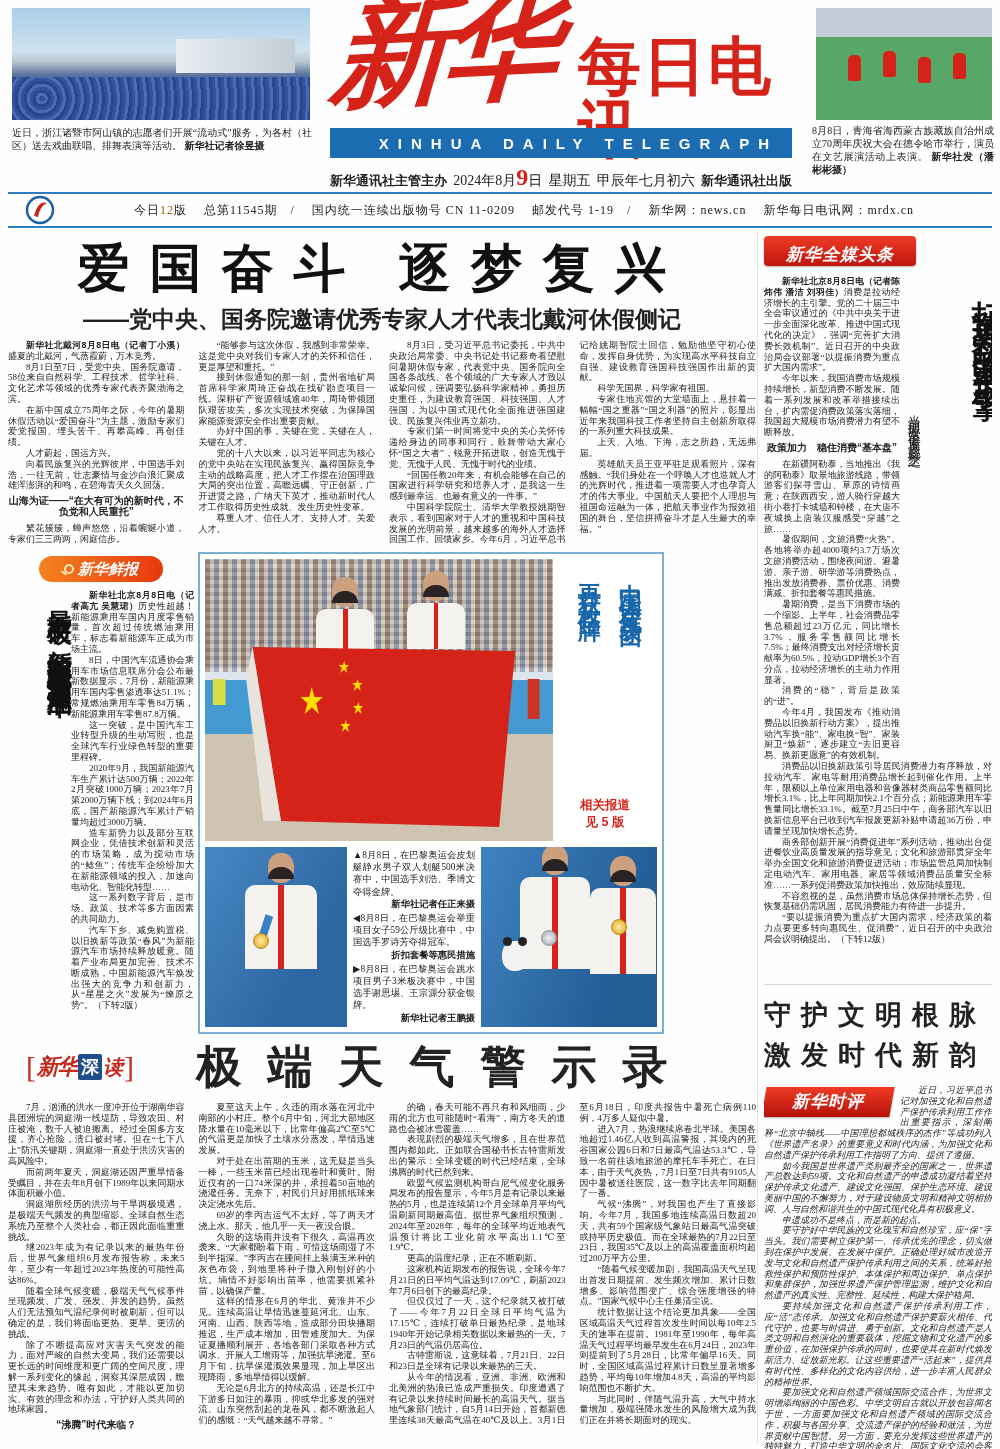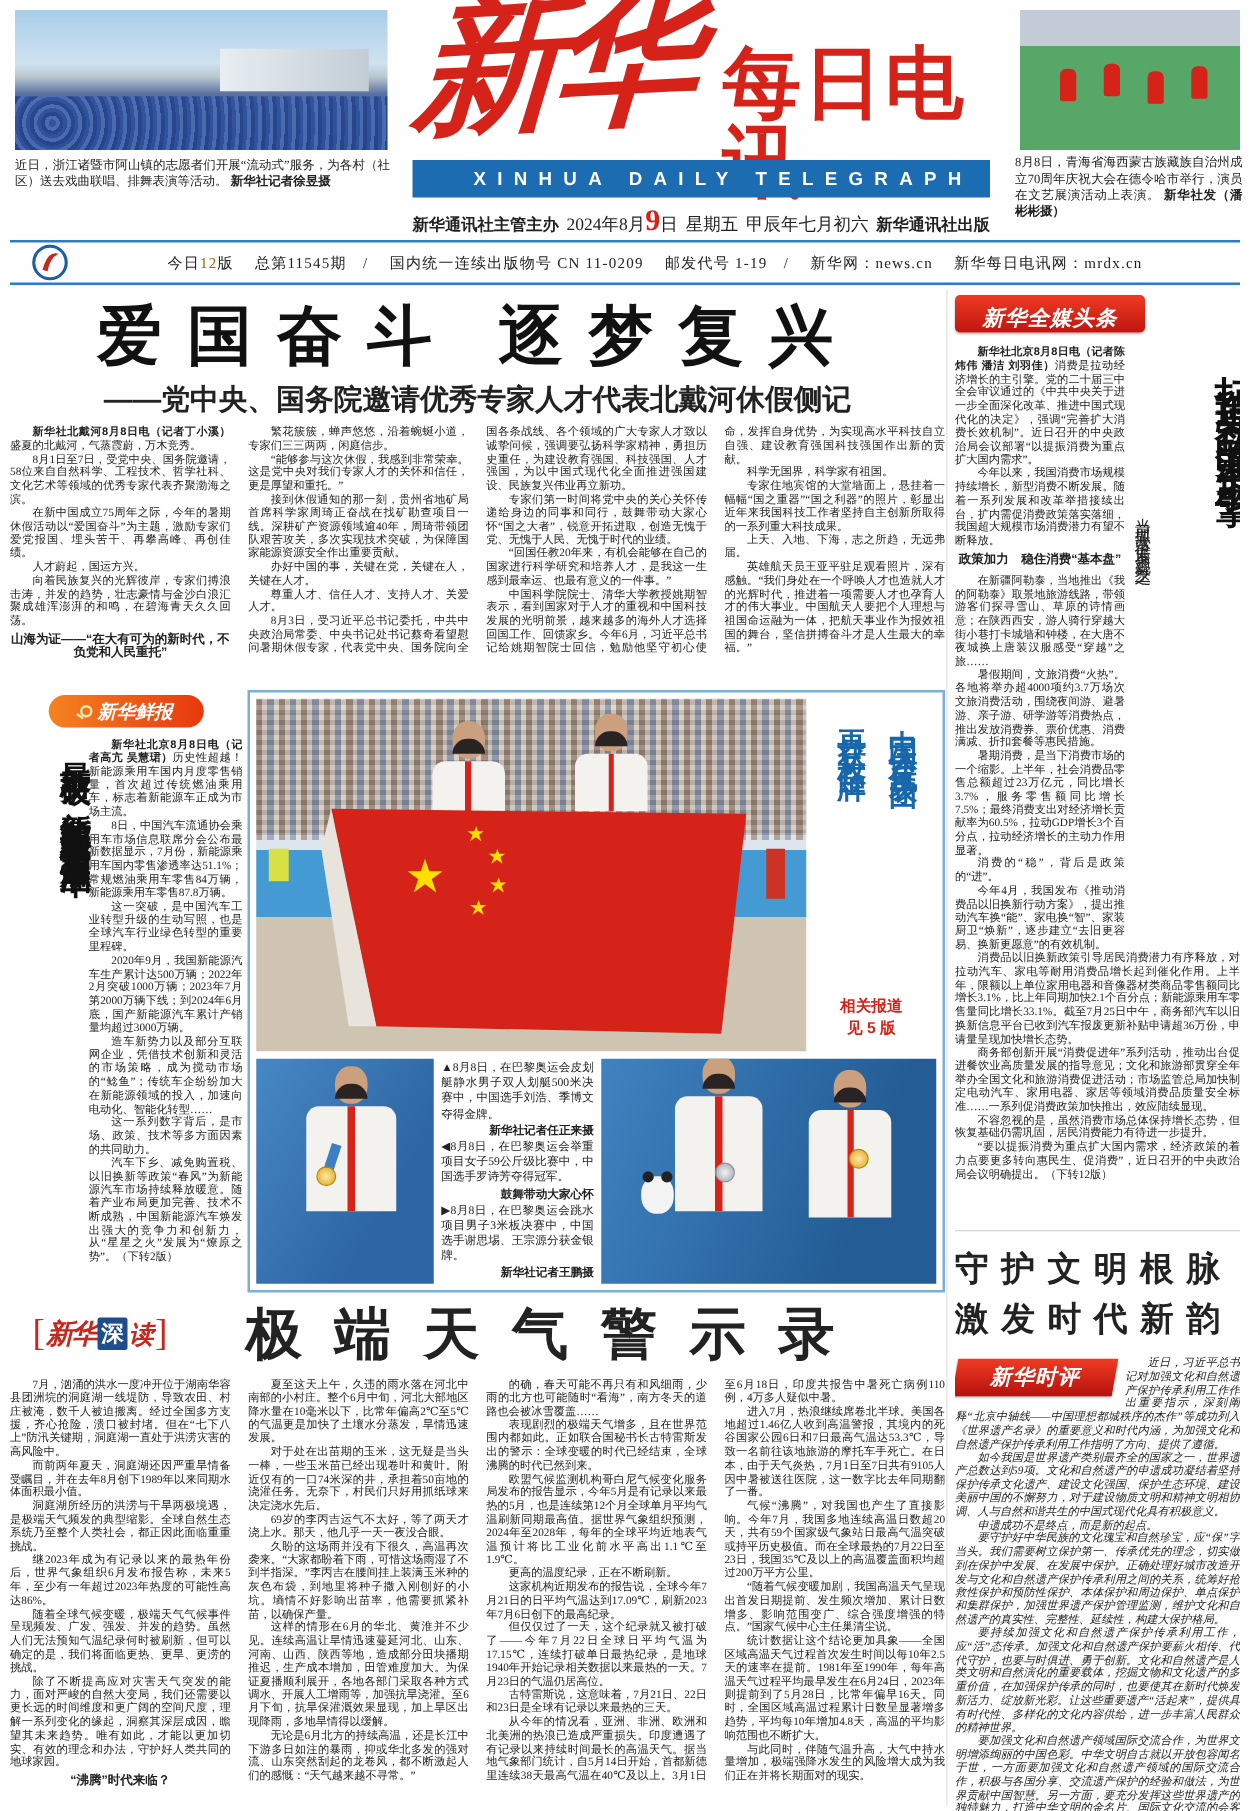--- a/index.html
+++ b/index.html
@@ -169,26 +169,27 @@
   <div class="vline" style="left:757px;top:232px;height:1212px;" data-name="column-divider"></div>
 
   <div class="abs" style="left:8px;top:232px;width:748px;height:318px;" data-name="lead-article">
     <div class="lead-headline" data-name="lead-headline">爱国奋斗  逐梦复兴</div>
     <div class="lead-sub" data-name="lead-subtitle">——党中央、国务院邀请优秀专家人才代表北戴河休假侧记</div>
     <div class="abs body-text cols4" style="left:0;top:108px;width:748px;height:206px;" data-name="lead-article-body">
         <p class="para" data-name="paragraph"><b>新华社北戴河8月8日电（记者丁小溪）</b>盛夏的北戴河，气蒸霞蔚，万木竞秀。</p>
         <p class="para" data-name="paragraph">8月1日至7日，受党中央、国务院邀请，58位来自自然科学、工程技术、哲学社科、文化艺术等领域的优秀专家代表齐聚渤海之滨。</p>
         <p class="para" data-name="paragraph">在新中国成立75周年之际，今年的暑期休假活动以“爱国奋斗”为主题，激励专家们爱党报国、埋头苦干、再攀高峰、再创佳绩。</p>
         <p class="para" data-name="paragraph">人才蔚起，国运方兴。</p>
-        <p class="para" data-name="paragraph">向着民族复兴的光辉彼岸，专家们搏浪击涛，并发的趋势，壮志豪情与金沙白浪汇聚成雄浑澎湃的和鸣，在碧海青天久久回荡。</p>
+        <p class="para" data-name="paragraph">向着民族复兴的光辉彼岸，中国选手刘浩，一往无前，壮志豪情与金沙白浪汇聚成雄浑澎湃的和鸣，在碧海青天久久回荡。</p>
         <p class="subhead" data-name="article-subhead">山海为证——“在大有可为的新时代，不负党和人民重托”</p>
         <p class="para" data-name="paragraph">繁花簇簇，蝉声悠悠，沿着蜿蜒小道，专家们三三两两，闲庭信步。</p>
         <p class="para" data-name="paragraph">“能够参与这次休假，我感到非常荣幸。这是党中央对我们专家人才的关怀和信任，更是厚望和重托。”</p>
         <p class="para" data-name="paragraph">接到休假通知的那一刻，贵州省地矿局首席科学家周琦正奋战在找矿勘查项目一线。深耕矿产资源领域逾40年，周琦带领团队艰苦攻关，多次实现技术突破，为保障国家能源资源安全作出重要贡献。</p>
         <p class="para" data-name="paragraph">办好中国的事，关键在党，关键在人，关键在人才。</p>
+        <p class="para" data-name="paragraph">党的十八大以来，以习近平同志为核心的党中央站在实现民族复兴、赢得国际竞争主动的战略高度，把人才工作摆在治国理政大局的突出位置，高瞻远瞩、守正创新，广开进贤之路，广纳天下英才，推动新时代人才工作取得历史性成就、发生历史性变革。</p>
         <p class="para" data-name="paragraph">尊重人才、信任人才、支持人才、关爱人才。</p>
         <p class="para" data-name="paragraph">8月3日，受习近平总书记委托，中共中央政治局常委、中央书记处书记蔡奇看望慰问暑期休假专家，代表党中央、国务院向全国各条战线、各个领域的广大专家人才致以诚挚问候，强调要弘扬科学家精神，勇担历史重任，为建设教育强国、科技强国、人才强国，为以中国式现代化全面推进强国建设、民族复兴伟业再立新功。</p>
         <p class="para" data-name="paragraph">专家们第一时间将党中央的关心关怀传递给身边的同事和同行，鼓舞带动大家心怀“国之大者”，锐意开拓进取，创造无愧于党、无愧于人民、无愧于时代的业绩。</p>
         <p class="para" data-name="paragraph">“回国任教20年来，有机会能够在自己的国家进行科学研究和培养人才，是我这一生感到最幸运、也最有意义的一件事。”</p>
         <p class="para" data-name="paragraph">中国科学院院士、清华大学教授姚期智表示，看到国家对于人才的重视和中国科技发展的光明前景，越来越多的海外人才选择回国工作、回馈家乡。今年6月，习近平总书记给姚期智院士回信，勉励他坚守初心使命，发挥自身优势，为实现高水平科技自立自强、建设教育强国科技强国作出新的贡献。</p>
         <p class="para" data-name="paragraph">科学无国界，科学家有祖国。</p>
         <p class="para" data-name="paragraph">专家住地宾馆的大堂墙面上，悬挂着一幅幅“国之重器”“国之利器”的照片，彰显出近年来我国科技工作者坚持自主创新所取得的一系列重大科技成果。</p>
         <p class="para" data-name="paragraph">上天、入地、下海，志之所趋，无远弗届。</p>
         <p class="para" data-name="paragraph">英雄航天员王亚平驻足观看照片，深有感触。“我们身处在一个呼唤人才也造就人才的光辉时代，推进着一项需要人才也孕育人才的伟大事业。中国航天人要把个人理想与祖国命运融为一体，把航天事业作为报效祖国的舞台，坚信拼搏奋斗才是人生最大的幸福。”</p>
       </div>
@@ -253,21 +254,21 @@
           <p class="para" data-name="paragraph">8日，中国汽车流通协会乘用车市场信息联席分会公布最新数据显示，7月份，新能源乘用车国内零售渗透率达51.1%；常规燃油乘用车零售84万辆，新能源乘用车零售87.8万辆。</p>
           <p class="para" data-name="paragraph">这一突破，是中国汽车工业转型升级的生动写照，也是全球汽车行业绿色转型的重要里程碑。</p>
           <p class="para" data-name="paragraph">2020年9月，我国新能源汽车生产累计达500万辆；2022年2月突破1000万辆；2023年7月第2000万辆下线；到2024年6月底，国产新能源汽车累计产销量均超过3000万辆。</p>
           <p class="para" data-name="paragraph">造车新势力以及部分互联网企业，凭借技术创新和灵活的市场策略，成为搅动市场的“鲶鱼”；传统车企纷纷加大在新能源领域的投入，加速向电动化、智能化转型……</p>
           <p class="para" data-name="paragraph">这一系列数字背后，是市场、政策、技术等多方面因素的共同助力。</p>
           <p class="para" data-name="paragraph">汽车下乡、减免购置税、以旧换新等政策“春风”为新能源汽车市场持续释放暖意。随着产业布局更加完善、技术不断成熟，中国新能源汽车焕发出强大的竞争力和创新力，从“星星之火”发展为“燎原之势”。（下转2版）</p>
         </div>
     </div>
   </div>
 
-  <div class="abs oly" style="left:198px;top:552px;width:558px;height:482px;" data-name="olympics-photo-block">
+  <div class="abs oly" style="left:198px;top:552px;width:466px;height:482px;" data-name="olympics-photo-block">
     <div class="oly-row" style="height:282px;" data-name="olympics-top-row">
       <div class="photo ph-main" style="position:relative;flex:1;height:282px;" data-name="flag-celebration-photo">
         <div class="crowdtex" data-name="crowd-texture"></div>
         <div class="ath" style="left:32%;top:12%;" data-name="athlete-figure">
           <div class="hair"></div>
             <div class="head"></div>
             <div class="torso"></div>
         </div>
         <div class="ath" style="left:58%;top:10%;" data-name="athlete-figure">
           <div class="hair"></div>
@@ -309,21 +310,21 @@
         <div class="ribbon" style="left:40%;top:38%;transform:rotate(18deg);" data-name="medal-ribbon"></div>
         <div class="medal" style="left:34%;top:48%;" data-name="gold-medal"></div>
       </div>
       <div style="width:122px;padding-top:2px;" data-name="olympics-captions">
         <p class="cap" data-name="photo-caption">
           <span data-name="caption-text">▲8月8日，在巴黎奥运会皮划艇静水男子双人划艇500米决赛中，中国选手刘浩、季博文夺得金牌。</span>
           <span class="credit" data-name="caption-credit">新华社记者任正来摄</span>
         </p>
         <p class="cap" data-name="photo-caption">
           <span data-name="caption-text">◀8月8日，在巴黎奥运会举重项目女子59公斤级比赛中，中国选手罗诗芳夺得冠军。</span>
-          <span class="credit" data-name="caption-credit">鼓舞带动大家心怀</span>
+          <span class="credit" data-name="caption-credit">折扣套餐等惠民措施</span>
         </p>
         <p class="cap" data-name="photo-caption">
           <span data-name="caption-text">▶8月8日，在巴黎奥运会跳水项目男子3米板决赛中，中国选手谢思埸、王宗源分获金银牌。</span>
           <span class="credit" data-name="caption-credit">新华社记者王鹏摄</span>
         </p>
       </div>
       <div class="photo ph-right2" style="position:relative;flex:1;height:180px;" data-name="divers-photo">
         <div class="ath" style="left:22%;top:8%;" data-name="athlete-figure">
           <div class="hair"></div>
             <div class="head"></div>

